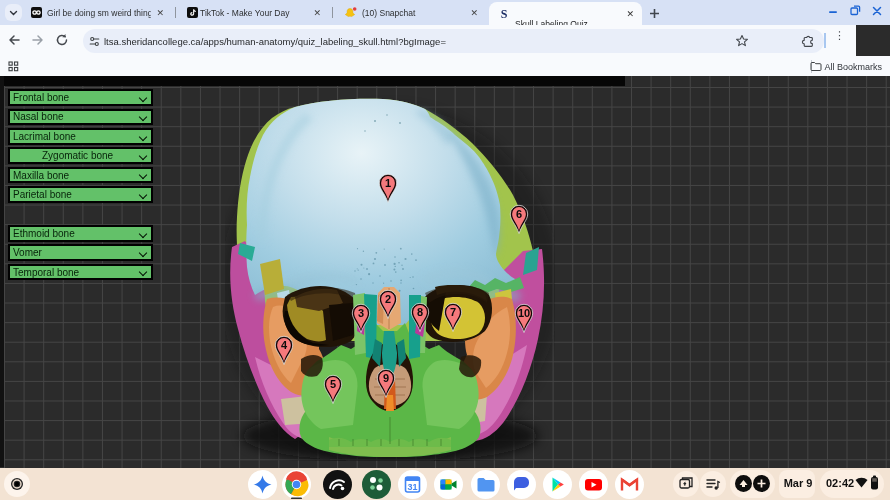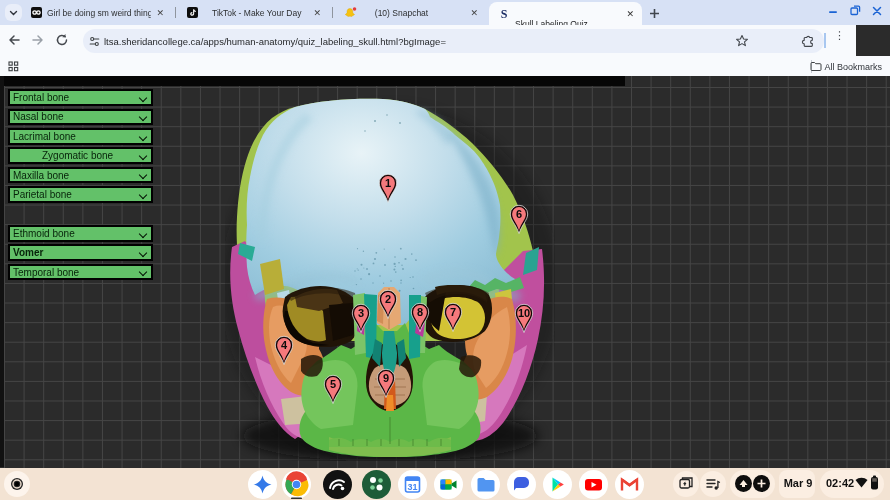--- a/index.html
+++ b/index.html
@@ -47,30 +47,30 @@
         </svg>
       <span class="title" style="margin-left:5px; width:104px;">Girl be doing sm weird things |</span>
       <span class="closex" style="margin-right:7px;">✕</span>
     </div>
     <div class="tabsep" style="left:175px;"></div>
     <div class="tab" style="left:180px; width:148px;">
       <svg width="11" height="11" style="margin-left:7px;" viewBox="0 0 11 11">
           <rect width="11" height="11" rx="2" fill="#0d0d0d"></rect>
           <path d="M7.2 2.2 c0.1 0.9 0.7 1.5 1.6 1.6 v1.2 c-0.6 0-1.2-0.2-1.6-0.5 v2.3 c0 1.2-0.9 2-2 2 c-1.1 0-2-0.8-2-1.9 c0-1.1 0.9-2 2.1-1.9 v1.2 c-0.5-0.1-0.9 0.3-0.9 0.7 c0 0.4 0.4 0.8 0.8 0.8 c0.5 0 0.9-0.4 0.9-0.9 V2.2 z" fill="#fff"></path>
         </svg>
-      <span class="title" style="margin-left:14px; width:97px;">TikTok - Make Your Day</span>
+      <span class="title" style="margin-left:2px; width:97px;">TikTok - Make Your Day</span>
       <span class="closex" style="margin-right:7px;">✕</span>
     </div>
     <div class="tabsep" style="left:332px;"></div>
     <div class="tab" style="left:337px; width:148px;">
       <svg width="13" height="12" style="margin-left:7px;" viewBox="0 0 13 12">
           <path d="M6 1.5 c1.7 0 2.9 1.2 2.9 2.9 l0 1.2 c0.2 0.5 0.8 1.5 1.8 1.9 c-0.5 0.7-1.5 0.9-1.9 1 c-0.2 0.4-0.4 1-1.1 1 c-0.5 0-0.9-0.2-1.7-0.2 c-0.8 0-1.2 0.2-1.7 0.2 c-0.7 0-0.9-0.6-1.1-1 c-0.4-0.1-1.4-0.3-1.9-1 c1-0.4 1.6-1.4 1.8-1.9 l0-1.2 C3.1 2.7 4.3 1.5 6 1.5 z" fill="#f6c211" stroke="#d9a400" stroke-width="0.4"></path>
           <circle cx="10.7" cy="2" r="1.8" fill="#e33e3e"></circle>
         </svg>
-      <span class="title" style="margin-left:18px; width:97px;">(10) Snapchat</span>
+      <span class="title" style="margin-left:5px; width:97px;">(10) Snapchat</span>
       <span class="closex" style="margin-right:7px;">✕</span>
     </div>
     <div class="activetab" style="left:489px; width:153px;">
       <svg width="12" height="12" style="margin-left:9px;" viewBox="0 0 12 12">
           <text x="6" y="10" font-size="12" fill="#1c2e66" text-anchor="middle" font-family="'Liberation Serif',serif" font-weight="bold">S</text>
         </svg>
       <span class="title" style="margin-left:5px; width:95px; color:#1b1c1e;margin-top:21px;">Skull Labeling Quiz</span>
       <span class="closex" style="margin-right:8px; color:#333;">✕</span>
     </div>
     <svg style="position:absolute; left:649px; top:8px;" width="11" height="11" viewBox="0 0 11 11">
@@ -134,21 +134,21 @@
   <div id="page">
     <div id="topblack"></div>
     <div id="leftblack"></div>
     <div class="sel" style="top:13.2px;">Frontal bone</div>
     <div class="sel" style="top:32.6px;">Nasal bone</div>
     <div class="sel" style="top:52px;">Lacrimal bone</div>
     <div class="sel" style="top:71.4px;padding-left:32px;">Zygomatic bone</div>
     <div class="sel" style="top:90.8px;">Maxilla bone</div>
     <div class="sel" style="top:110.2px;">Parietal bone</div>
     <div class="sel" style="top:149px;">Ethmoid bone</div>
-    <div class="sel" style="top:168.4px;font-weight:bold;">Vomer</div>
+    <div class="sel" style="top:168.4px;">Vomer</div>
     <div class="sel" style="top:187.8px;">Temporal bone</div>
     <svg id="skull" style="position:absolute; left:225px; top:15px;" width="330" height="370" viewBox="0 0 330 370">
       <defs>
         <radialGradient id="domeg" cx="42%" cy="24%" r="80%">
           <stop offset="0%" stop-color="#e8f3f7"></stop>
           <stop offset="38%" stop-color="#c3deeb"></stop>
           <stop offset="70%" stop-color="#9fcce0"></stop>
           <stop offset="100%" stop-color="#8abcd3"></stop>
         </radialGradient>
         <filter id="blur6" x="-50%" y="-50%" width="200%" height="200%">

